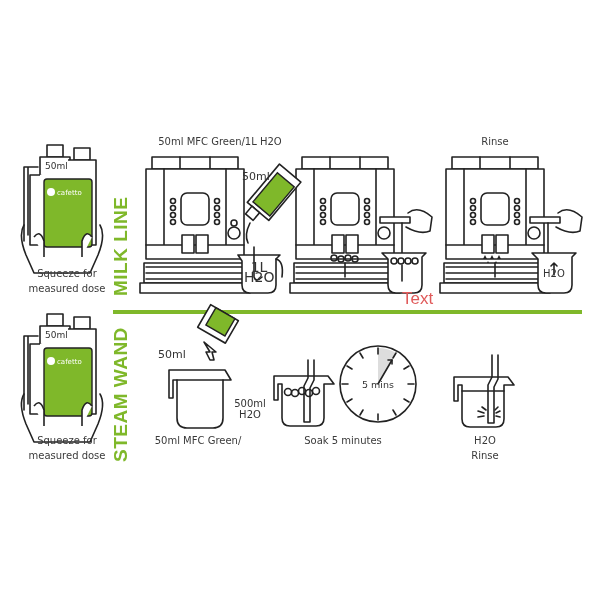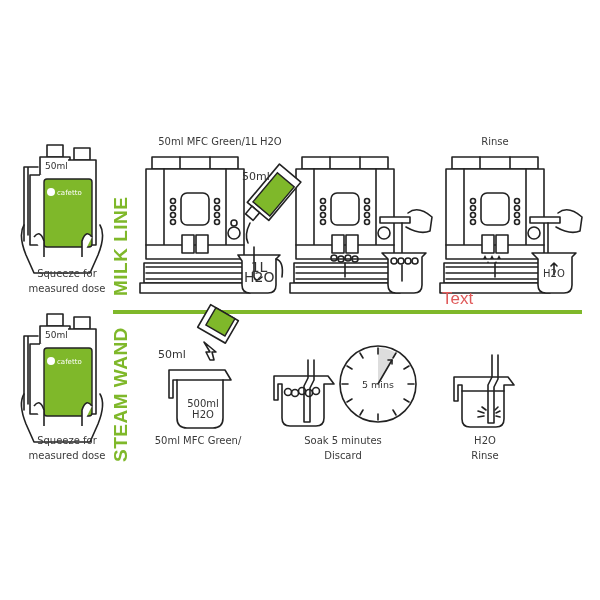--- a/index.html
+++ b/index.html
@@ -1,21 +1,21 @@
 <!DOCTYPE html>
 <html><head>
 <meta charset="utf-8">
 <style>
   html,body{margin:0;padding:0;background:#fff;}
   body{width:600px;height:600px;position:relative;overflow:hidden;font-family:"DejaVu Sans",sans-serif;color:#333;}
   .abs{position:absolute;}
   .cap{position:absolute;font-size:10px;color:#3a3a3a;text-align:center;line-height:15px;white-space:nowrap;}
   .vlabel{position:absolute;font-family:"Liberation Sans",sans-serif;font-weight:bold;color:#7fb82a;font-size:19px;letter-spacing:0.5px;transform:rotate(-90deg);transform-origin:left top;white-space:nowrap;}
   .divider{position:absolute;height:4px;background:#7fb82a;}
-  .redtext{position:absolute;color:#e05a5a;font-family:"Liberation Sans",sans-serif;font-size:17px;margin-left:40px;}
+  .redtext{position:absolute;color:#e05a5a;font-family:"Liberation Sans",sans-serif;font-size:17px;}
   svg{position:absolute;overflow:visible;}
   .ln{fill:none;stroke:#222;stroke-width:1.6;stroke-linejoin:round;stroke-linecap:round;}
   .wh{fill:#fff;stroke:#222;stroke-width:1.6;stroke-linejoin:round;}
   .gr{fill:#7fb82a;stroke:#222;stroke-width:1.4;}
 </style>
 </head>
 <body>
 
 <div>
 <svg width="120" height="140" style="left:10px;top:145px;">
@@ -199,21 +199,21 @@
       <rect class="wh" x="10" y="-10" width="32" height="26"></rect>
       <rect class="gr" x="16" y="-10" width="22" height="20"></rect>
     </g>
   <path class="wh" d="M16 20 l6 10 h-4 l4 8 h4 l-2 -8 h4 z"></path>
 </svg>
 <span class="abs" style="left:158px;top:348px;font-size:11px;">50ml</span>
 <svg width="80" height="65" style="left:163px;top:368px;">
   <path class="wh" d="M6 2 H62 l6 10 H60 V50 q0 10 -10 10 H24 q-10 0 -10 -10 V12 H10 V30 H6 Z"></path>
   <path class="ln" d="M14 12 H60"></path>
 </svg>
-<div class="abs" style="left:178px;top:398px;font-size:10px;text-align:center;width:50px;line-height:11px;">
+<div class="abs" style="left:178px;top:398px;font-size:10px;text-align:center;width:50px;line-height:11px;padding-left:47px;">
   <div>500ml</div>
   <div>H2O</div>
 </div>
 <div class="cap" style="left:133px;top:433px;width:130px;">
   <div>50ml MFC Green/</div>
 </div>
 
 <svg width="70" height="70" style="left:268px;top:360px;">
   <path class="wh" d="M6 16 H60 l6 8 H56 V58 q0 8 -8 8 H22 q-8 0 -8 -8 V24 H10 V40 H6 Z"></path>
   <g class="ln">
@@ -231,21 +231,20 @@
   <g class="ln">
     <path d="M40 4 V10 M40 70 V76 M4 40 H10 M70 40 H76"></path>
     <path d="M58 9 l-3 5 M71 22 l-5 3 M71 58 l-5 -3 M58 71 l-3 -5 M22 71 l3 -5 M9 58 l5 -3 M9 22 l5 3 M22 9 l3 5"></path>
     <path d="M40 40 L54 16"></path>
       <path d="M50 16 l4 0 l0 4"></path>
   </g>
 </svg>
 <span class="abs" style="left:362px;top:379px;font-size:9.5px;">5 mins</span>
 <div class="cap" style="left:283px;top:433px;width:120px;">
   <div>Soak 5 minutes</div>
-  <div>Discard</div>
 </div>
 
 <svg width="70" height="80" style="left:448px;top:355px;">
   <path class="wh" d="M6 22 H60 l6 8 H56 V64 q0 8 -8 8 H22 q-8 0 -8 -8 V30 H10 V46 H6 Z"></path>
   <path class="ln" d="M14 36 H56"></path>
   <path class="ln" d="M44 0 V22 l-4 8 V68 H46 V32 l4 -8 V0"></path>
   <path class="ln" d="M30 56 l6 2 M30 62 l6 -1 M52 56 l-4 2 M52 62 l-4 -1 M34 52 l4 3 M50 52 l-3 3"></path>
 </svg>
 <div class="cap" style="left:440px;top:433px;width:90px;">
   <div>H2O</div>

